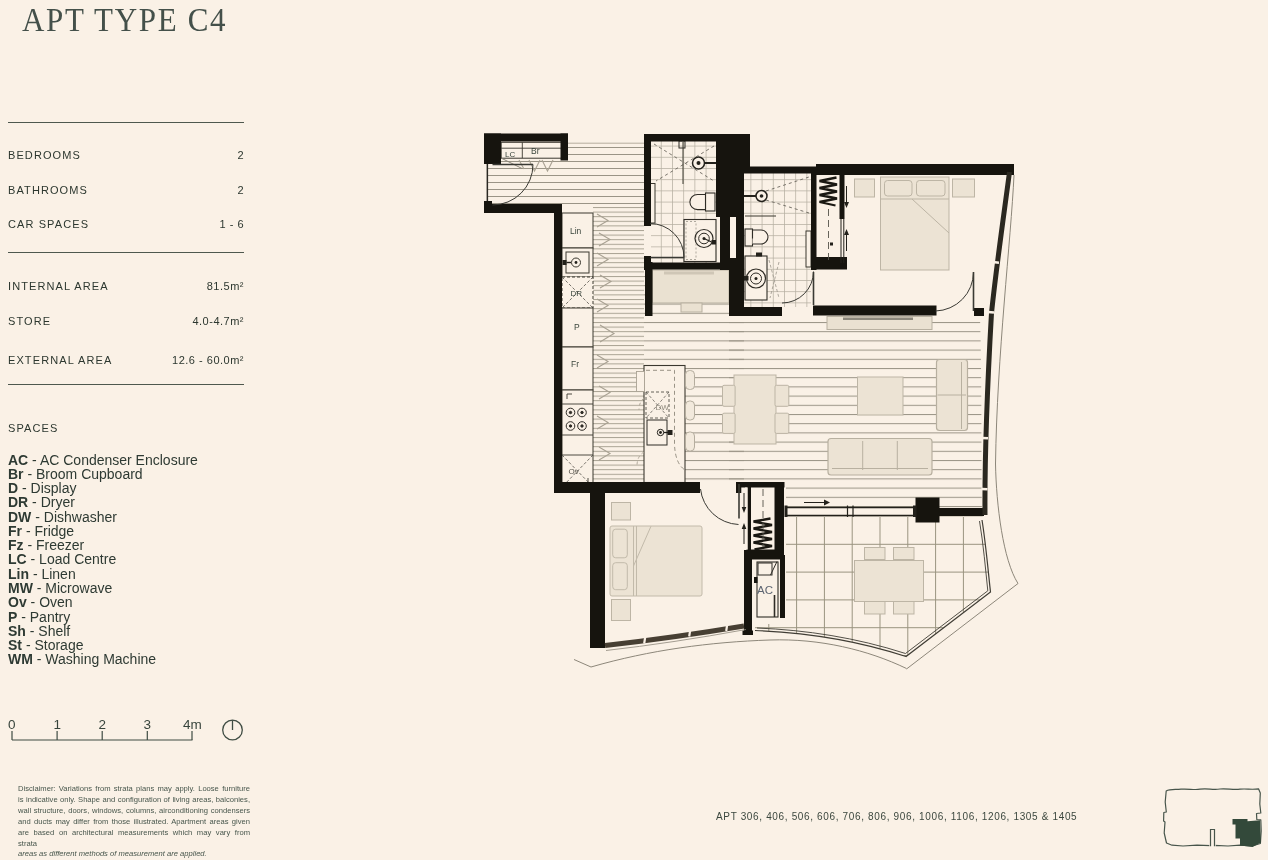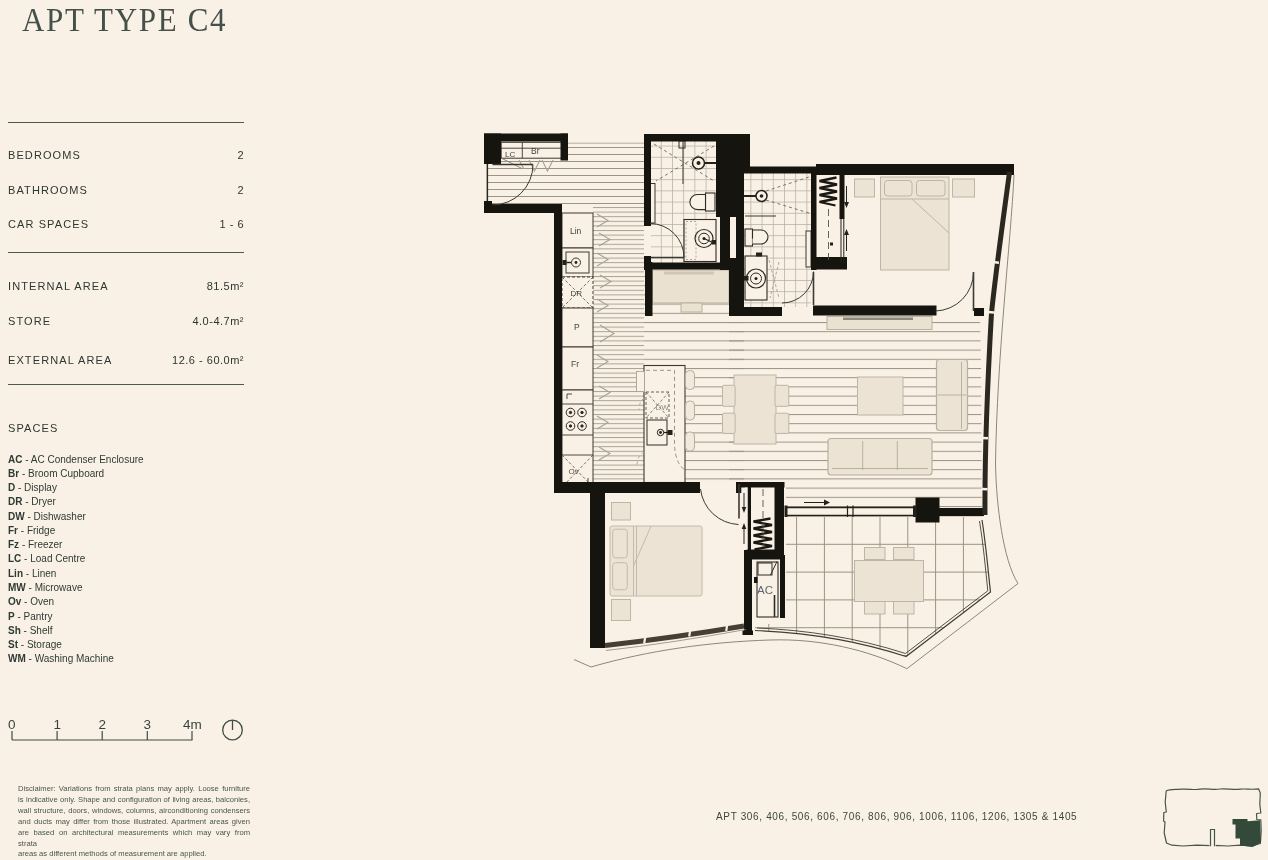--- a/index.html
+++ b/index.html
@@ -2,25 +2,25 @@
 <html><head>
 <meta charset="utf-8">
 <style>
   html,body{margin:0;padding:0;}
   body{width:1268px;height:860px;background:#faf1e6;font-family:"Liberation Sans",sans-serif;position:relative;overflow:hidden;}
   .abs{position:absolute;}
   .title{left:22px;top:1px;font-family:"Liberation Serif",serif;font-size:31px;font-weight:400;letter-spacing:1.7px;color:#44504a;transform:scaleY(1.06);transform-origin:0 0;}
   .rule{left:8px;width:236px;border-top:1.3px solid #4e584e;}
   .row{left:8px;width:236px;font-size:11px;font-weight:400;letter-spacing:1.1px;color:#2c372f;}
   .row .v{float:right;letter-spacing:0.5px;}
-  .leg{font-size:10px;color:#2e3a33;line-height:14.28px;}
+  .leg{font-size:14px;color:#2e3a33;line-height:14.28px;}
   .leg b{font-weight:700;}
   .disc{left:10px;top:784px;width:240px;font-size:7.6px;line-height:10.9px;color:#47564c;}
   .disc div{text-align:justify;-moz-text-align-last:justify;text-align-last:justify;margin-left:8px;}
-  .disc div.last{text-align-last:left;}
+  .disc div.last{text-align-last:left;font-style:italic;}
   .aptlist{left:716px;top:810.5px;font-size:10px;letter-spacing:0.65px;color:#3a463d;white-space:nowrap;}
 </style>
 </head>
 <body>
 
 <div class="abs title">APT TYPE C4</div>
 
 <div class="abs rule" style="top:122px"></div>
 
 <div class="abs row" style="top:149px">BEDROOMS<span class="v">2</span></div>

